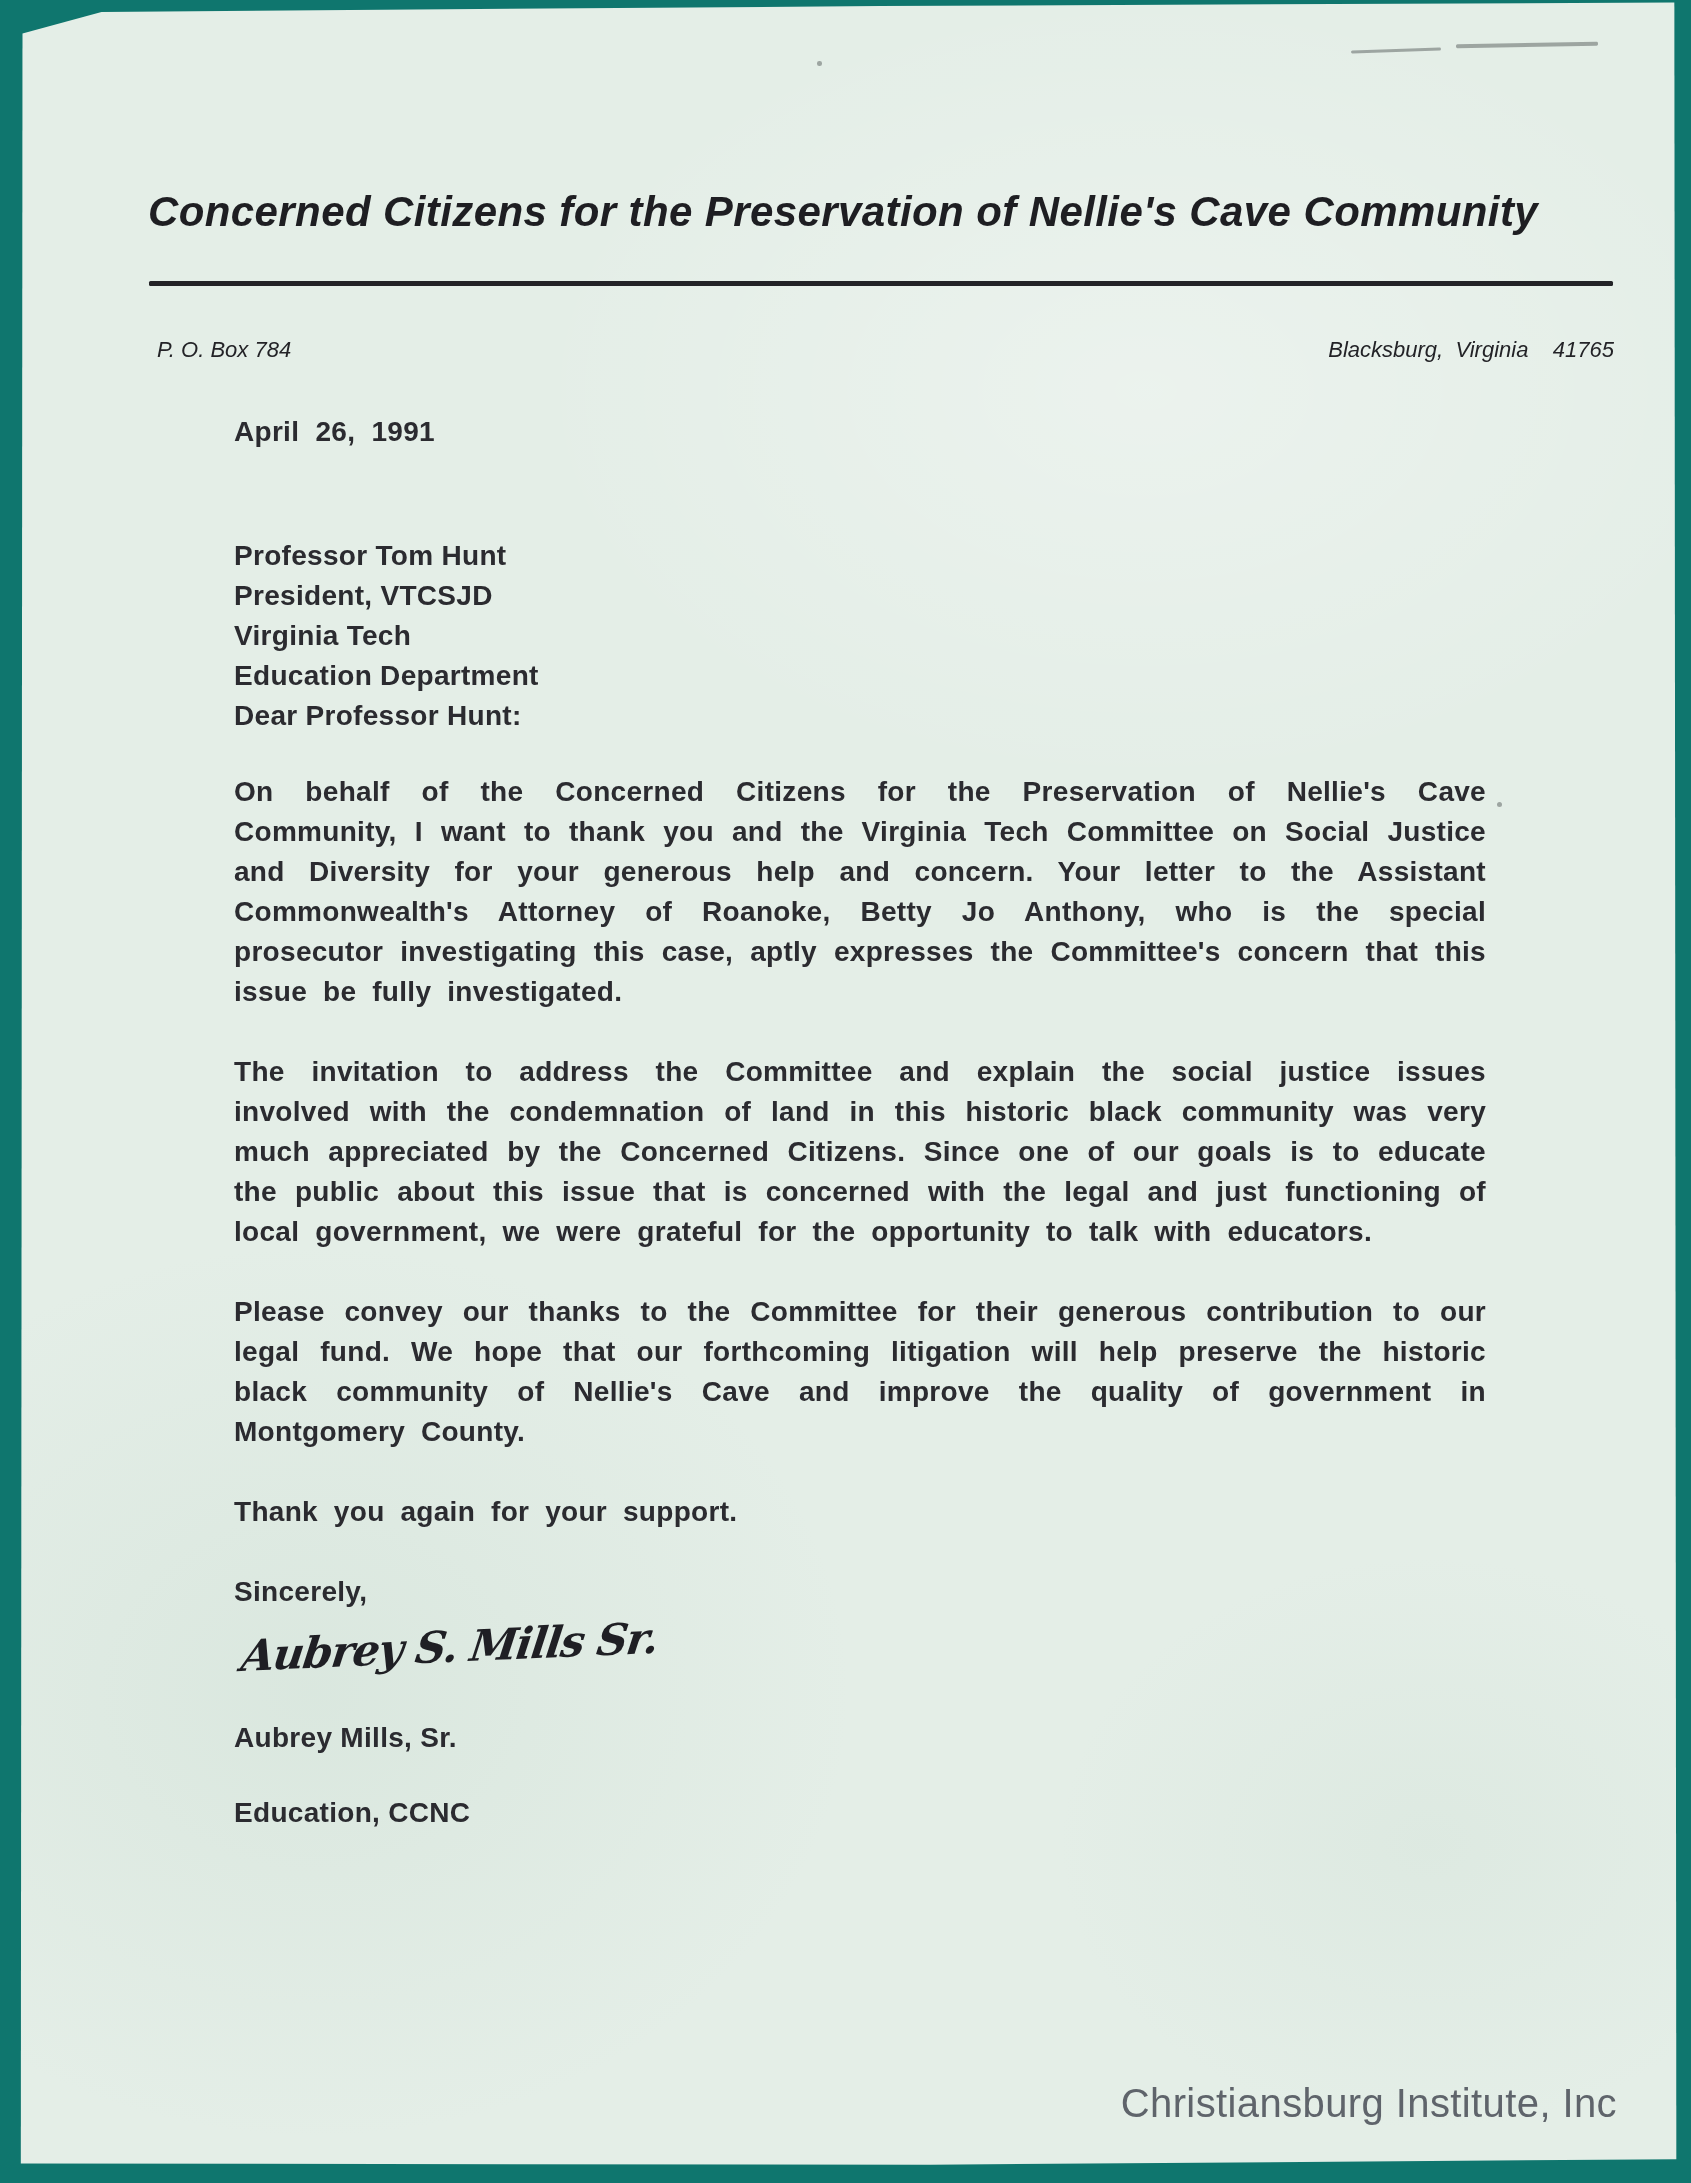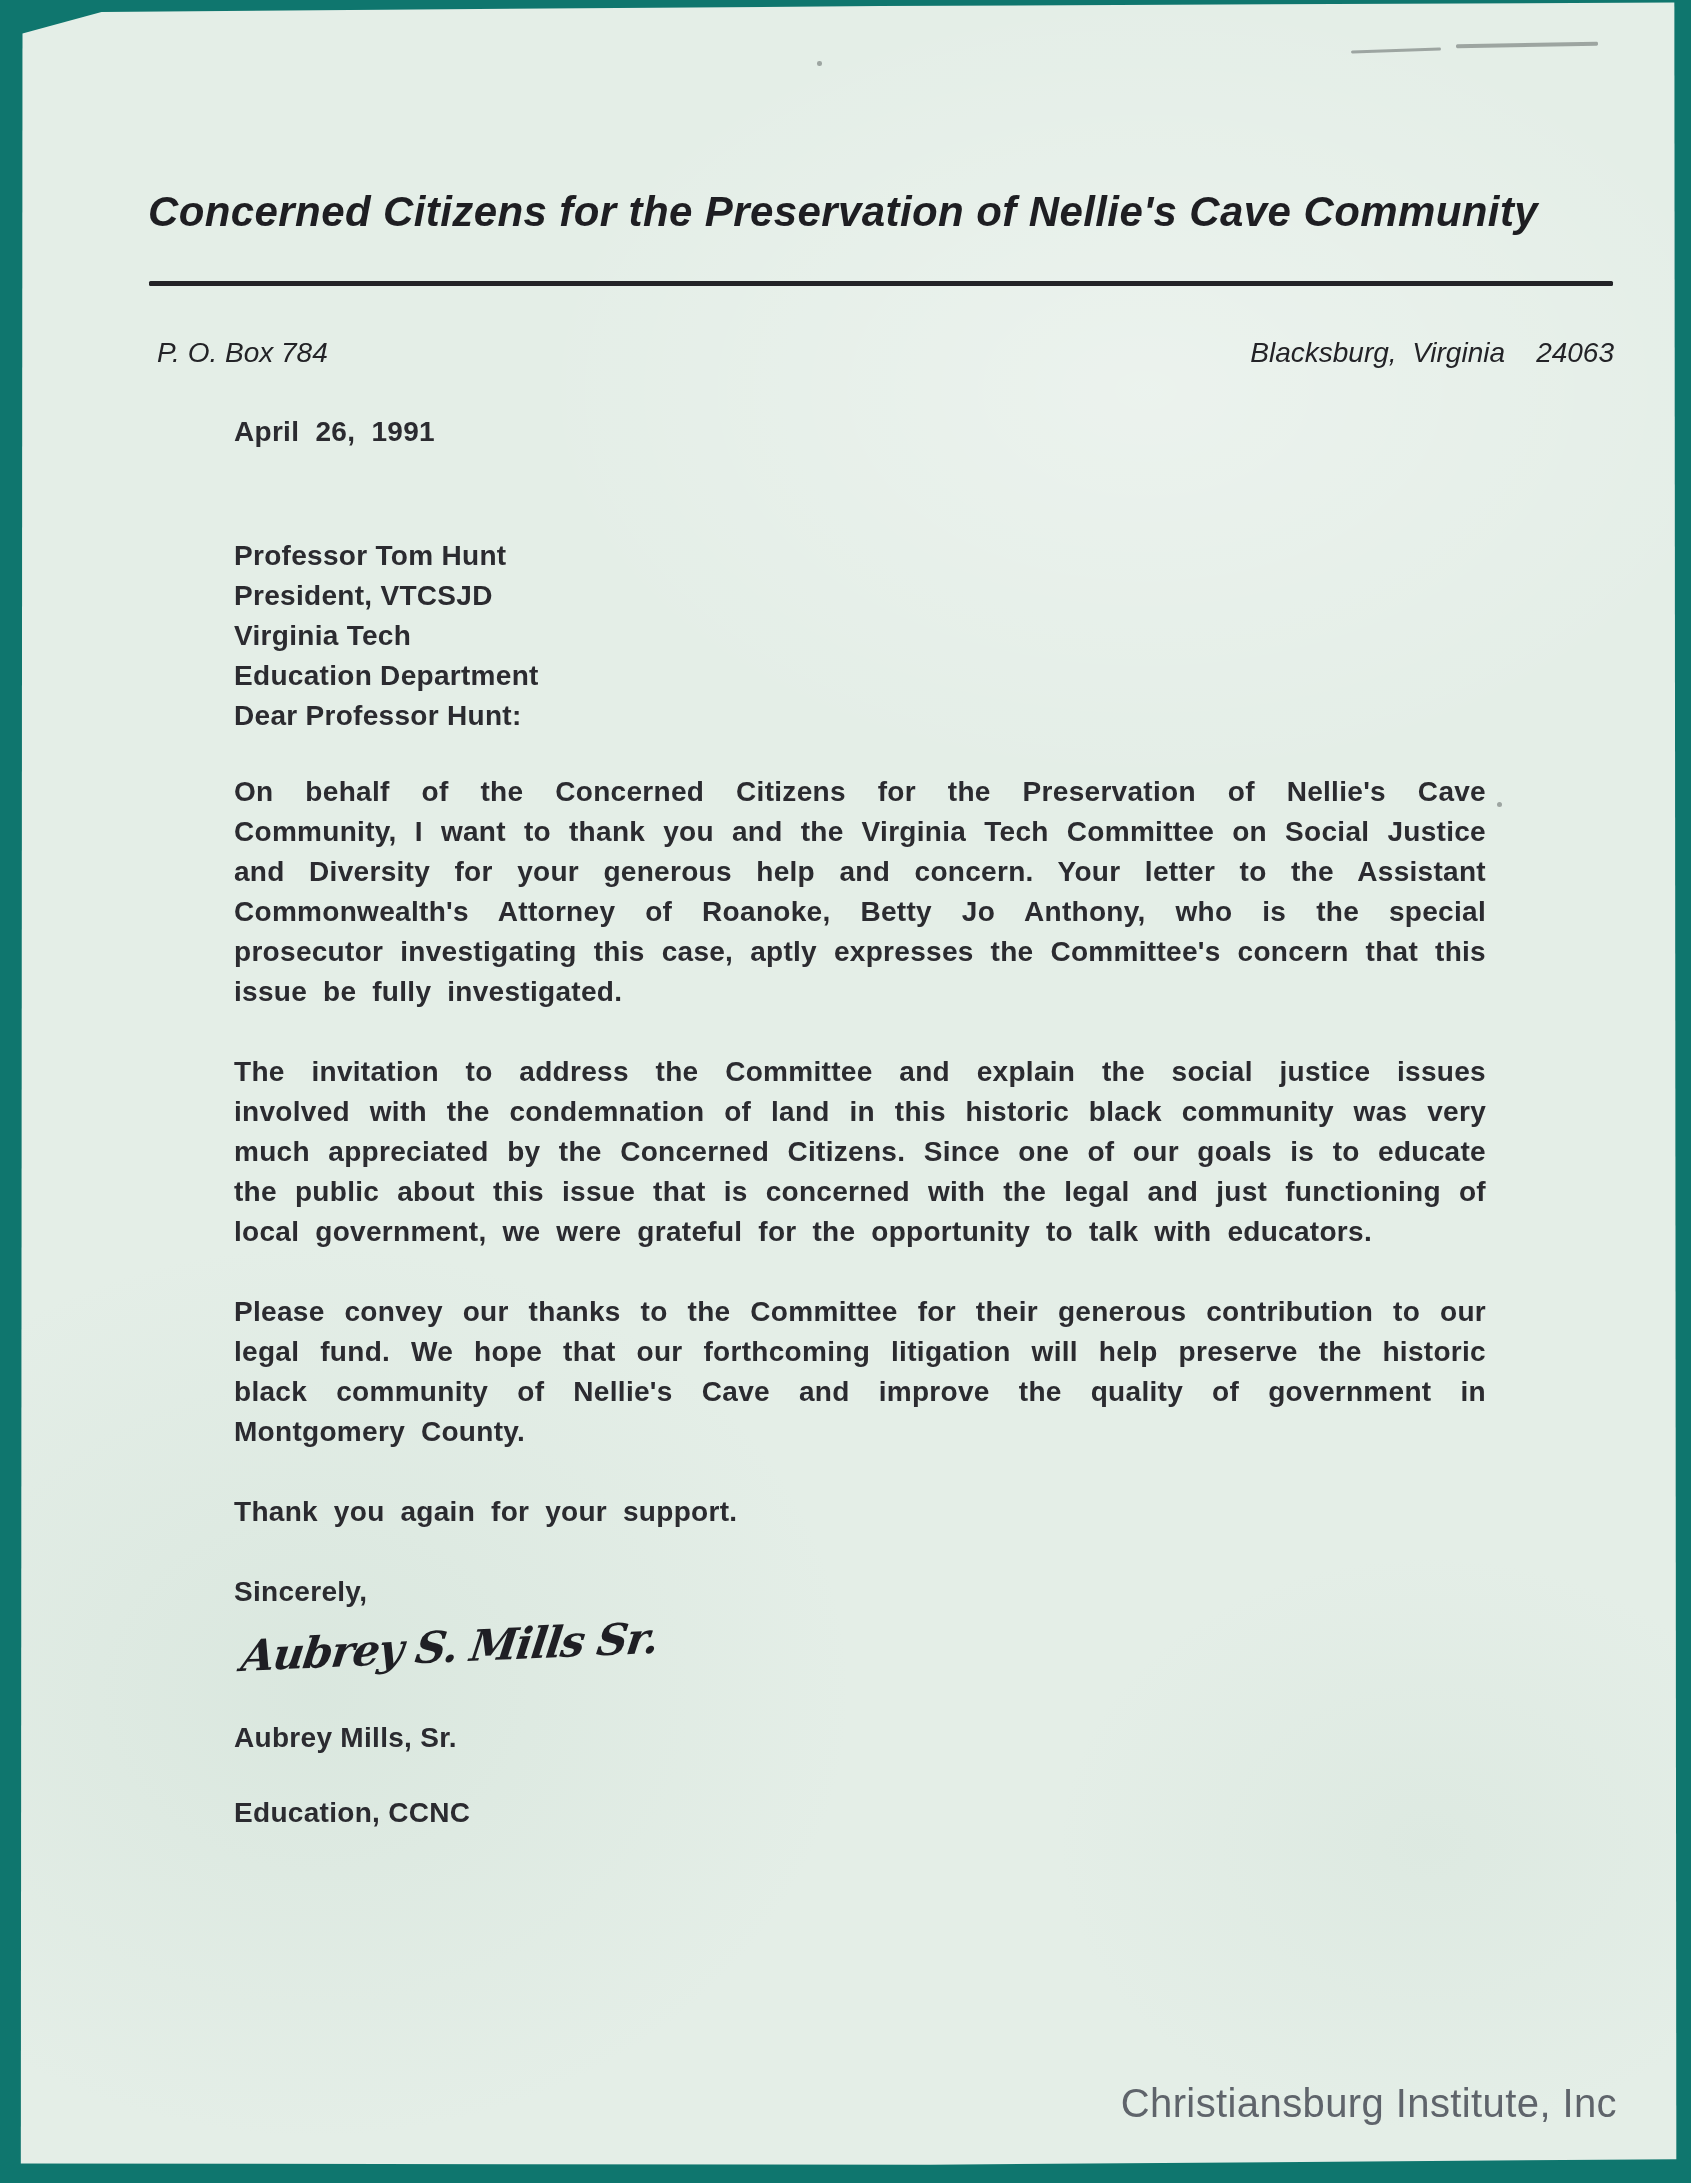--- a/index.html
+++ b/index.html
@@ -52,21 +52,21 @@
     border-radius: 1.5px;
   }
   .addr-row {
     position: absolute;
     left: 142px;
     top: 337px;
     width: 1457px;
     display: flex;
     justify-content: space-between;
     font-style: italic;
-    font-size: 28px;
+    font-size: 22px;
     color: #232327;
   }
   .addr-row span { white-space: pre; }
   
   .body {
     position: absolute;
     left: 219px;
     top: 412px;
     width: 1252px;
     font-size: 28px;
@@ -125,21 +125,21 @@
 <body>
 
 <div class="scan">
   <div class="paper">
 
     <div class="org-name">Concerned Citizens for the Preservation of Nellie's Cave Community</div>
     <div class="rule"></div>
 
     <div class="addr-row">
       <span>P. O. Box 784</span>
-      <span>Blacksburg,  Virginia    24063</span>
+      <span>Blacksburg,  Virginia    41765</span>
     </div>
 
     <div class="body">
       <div class="date">April  26,  1991</div>
 
       <div class="recipient">
         <div>Professor Tom Hunt</div>
         <div>President, VTCSJD</div>
         <div>Virginia Tech</div>
         <div>Education Department</div>

